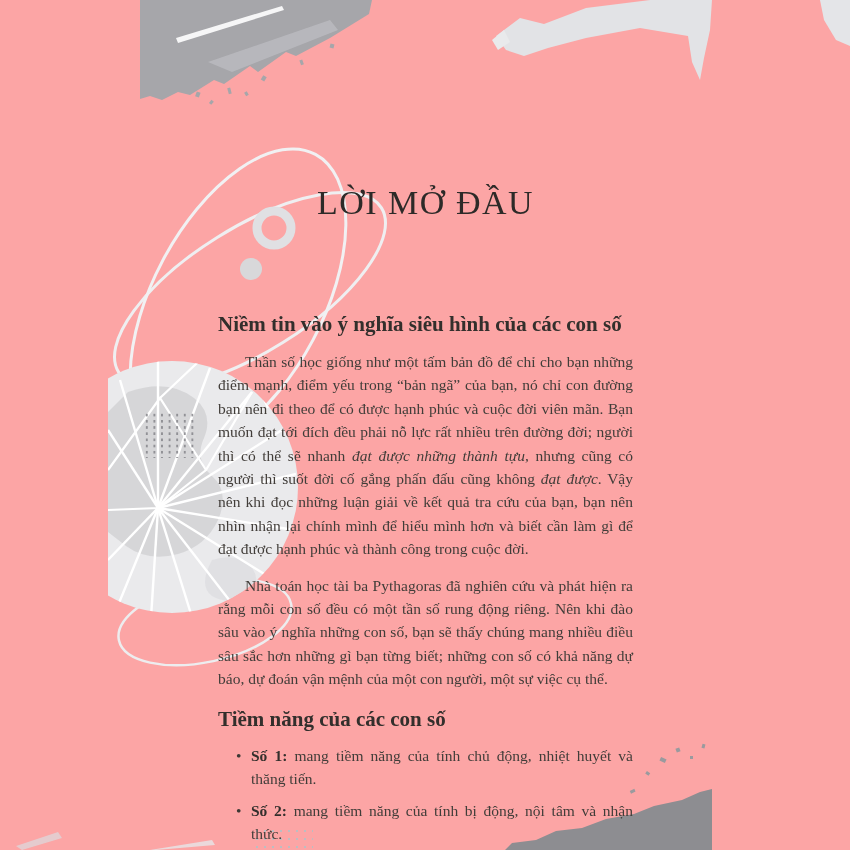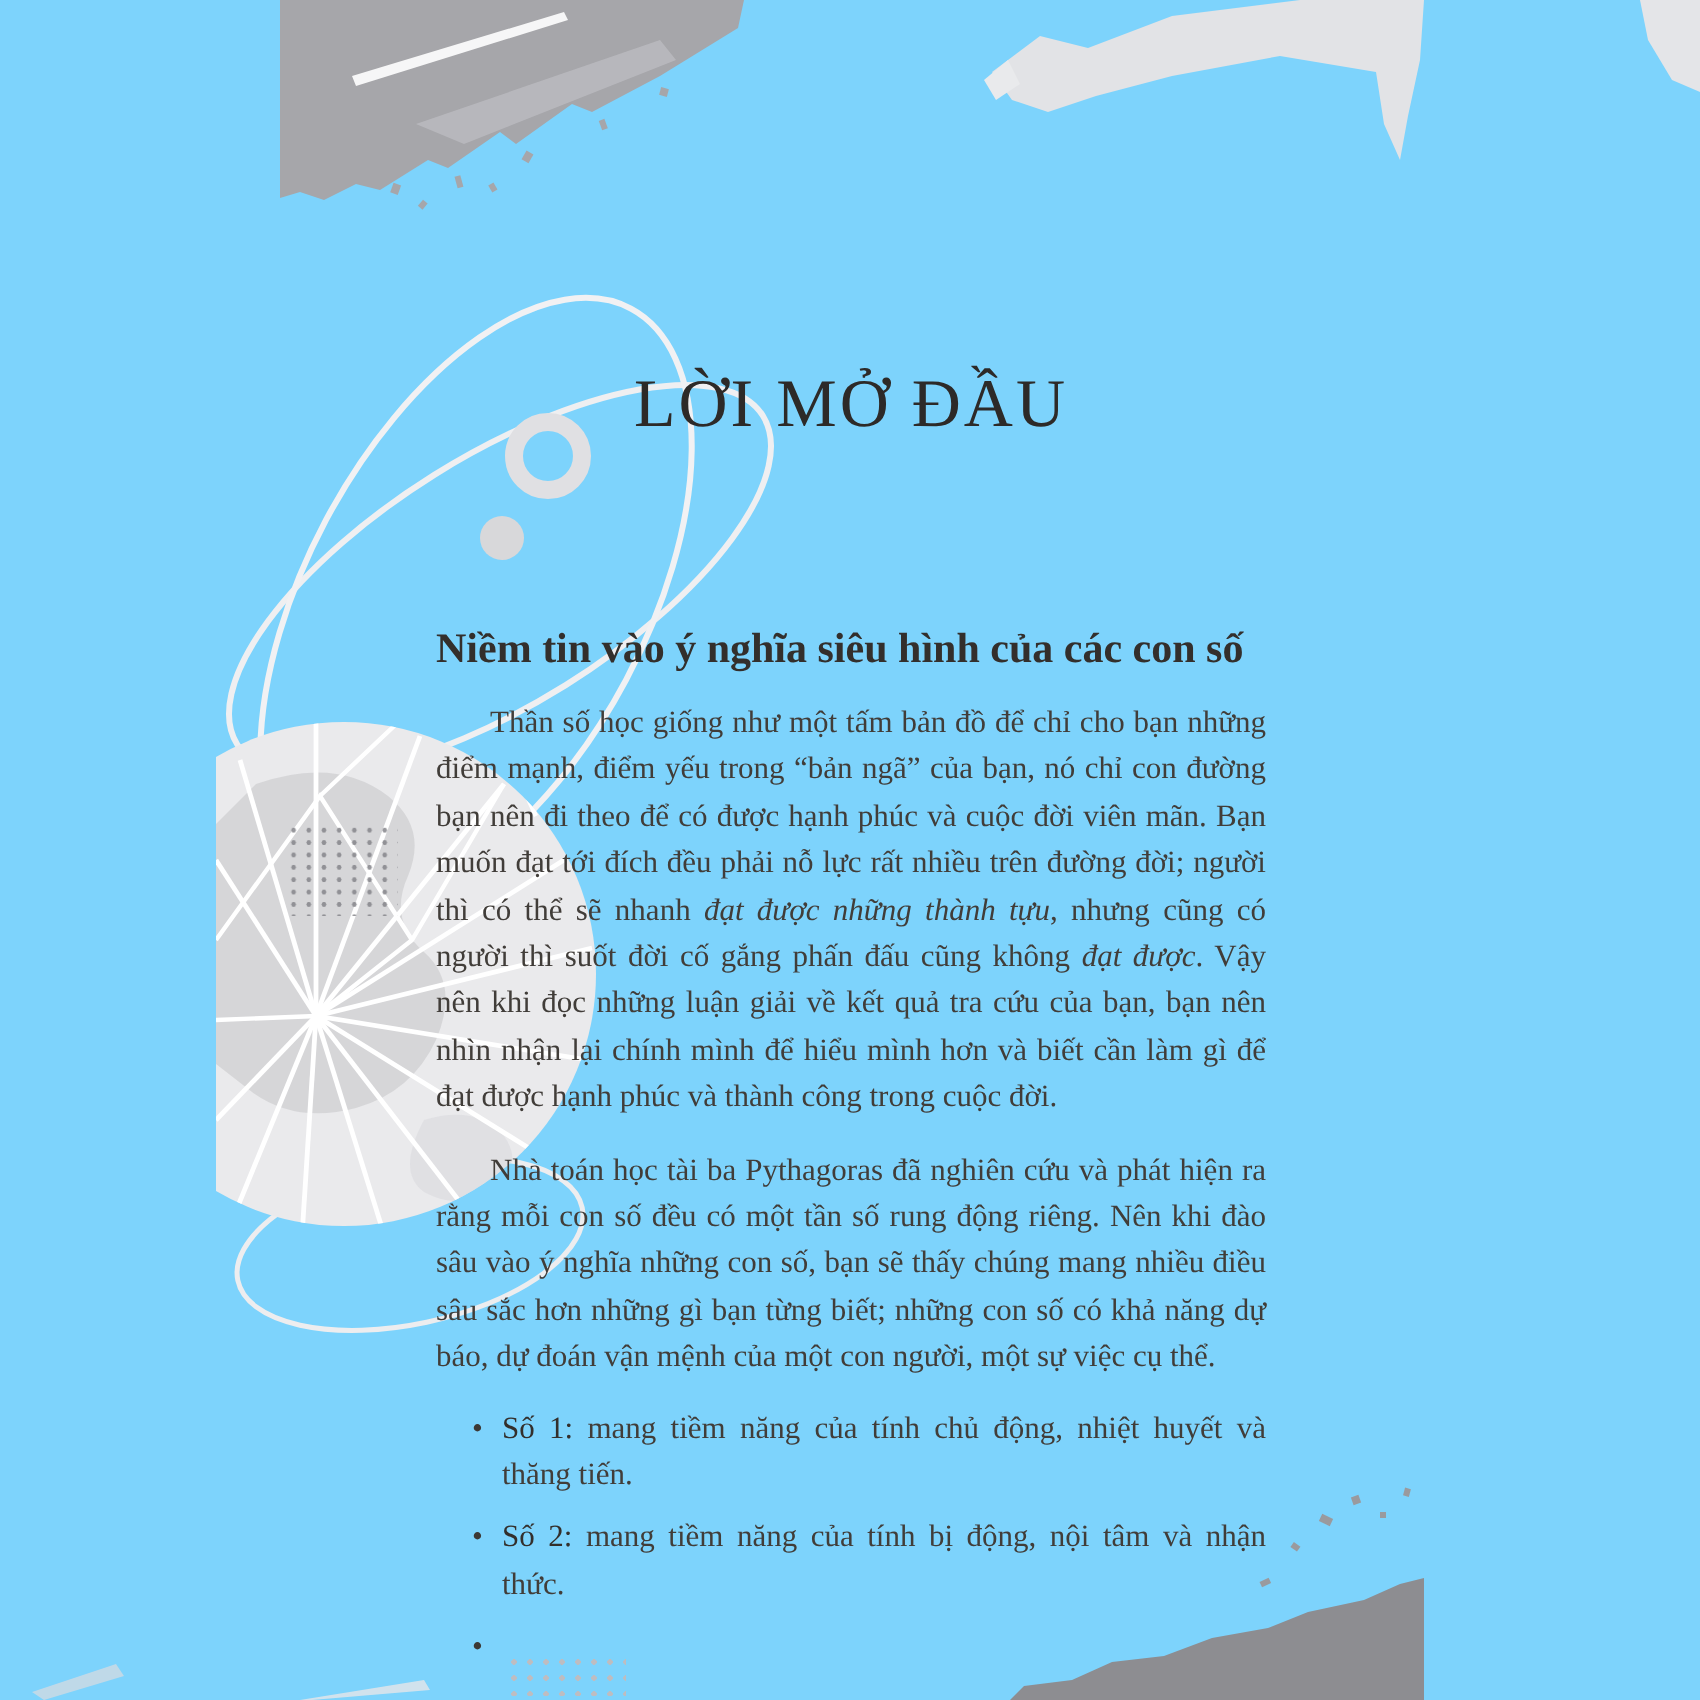--- a/index.html
+++ b/index.html
@@ -1,19 +1,19 @@
 <!DOCTYPE html>
 <html><head>
 <meta charset="utf-8">
 <style>
   html,body{margin:0;padding:0;background:#ffffff;}
   .canvas{
     position:relative;
     width:850px;height:850px;
-    background:#7dd3fc;
+    background:#fca5a5;
     overflow:hidden;
     font-family:"Liberation Serif","DejaVu Serif",serif;
   }
   
   .decor-svg{position:absolute;left:0;top:0;width:850px;height:850px;}
   .dotgrid{
     position:absolute;
     background-image:radial-gradient(circle, #85858a 1.1px, transparent 1.3px);
   }
   .dotgrid.mid{
@@ -69,21 +69,21 @@
     margin-top:8px;
     font-size:15.5px;
     line-height:23.4px;
     color:#413d39;
   }
   .bullet-list .marker{
     flex:0 0 15px;
     color:#3c3834;
   }
   .bullet-list .btext{flex:1;text-align:justify;}
-  .bullet-list .blabel{font-weight:400;color:#332f2c;}
+  .bullet-list .blabel{font-weight:700;color:#332f2c;}
 </style>
 </head>
 <body>
 
 <div class="canvas">
 
   <svg class="decor-svg" viewBox="0 0 850 850">
 
     <g>
       <ellipse cx="250" cy="290" rx="155" ry="62" fill="none" stroke="#efeff1" stroke-width="3" transform="rotate(-32 250 290)"></ellipse>
@@ -183,20 +183,21 @@
   <div class="content">
 
     <h1 class="page-title">LỜI MỞ ĐẦU</h1>
 
     <h2 class="sec-heading first">Niềm tin vào ý nghĩa siêu hình của các con số</h2>
 
     <p class="body-para"><span>Thần số học giống như một tấm bản đồ để chỉ cho bạn những điểm mạnh, điểm yếu trong “bản ngã” của bạn, nó chỉ con đường bạn nên đi theo để có được hạnh phúc và cuộc đời viên mãn. Bạn muốn đạt tới đích đều phải nỗ lực rất nhiều trên đường đời; người thì có thể sẽ nhanh </span><em>đạt được những thành tựu</em><span>, nhưng cũng có người thì suốt đời cố gắng phấn đấu cũng không </span><em>đạt được</em><span>. Vậy nên khi đọc những luận giải về kết quả tra cứu của bạn, bạn nên nhìn nhận lại chính mình để hiểu mình hơn và biết cần làm gì để đạt được hạnh phúc và thành công trong cuộc đời.</span></p>
 
     <p class="body-para">Nhà toán học tài ba Pythagoras đã nghiên cứu và phát hiện ra rằng mỗi con số đều có một tần số rung động riêng. Nên khi đào sâu vào ý nghĩa những con số, bạn sẽ thấy chúng mang nhiều điều sâu sắc hơn những gì bạn từng biết; những con số có khả năng dự báo, dự đoán vận mệnh của một con người, một sự việc cụ thể.</p>
 
+    <h2 class="sec-heading second">Tiềm năng của các con số</h2>
 
     <ul class="bullet-list">
       <li>
         <span class="marker">•</span>
         <span class="btext"><span class="blabel">Số 1:</span><span> mang tiềm năng của tính chủ động, nhiệt huyết và thăng tiến.</span></span>
       </li>
       <li>
         <span class="marker">•</span>
         <span class="btext"><span class="blabel">Số 2:</span><span> mang tiềm năng của tính bị động, nội tâm và nhận thức.</span></span>
       </li>

